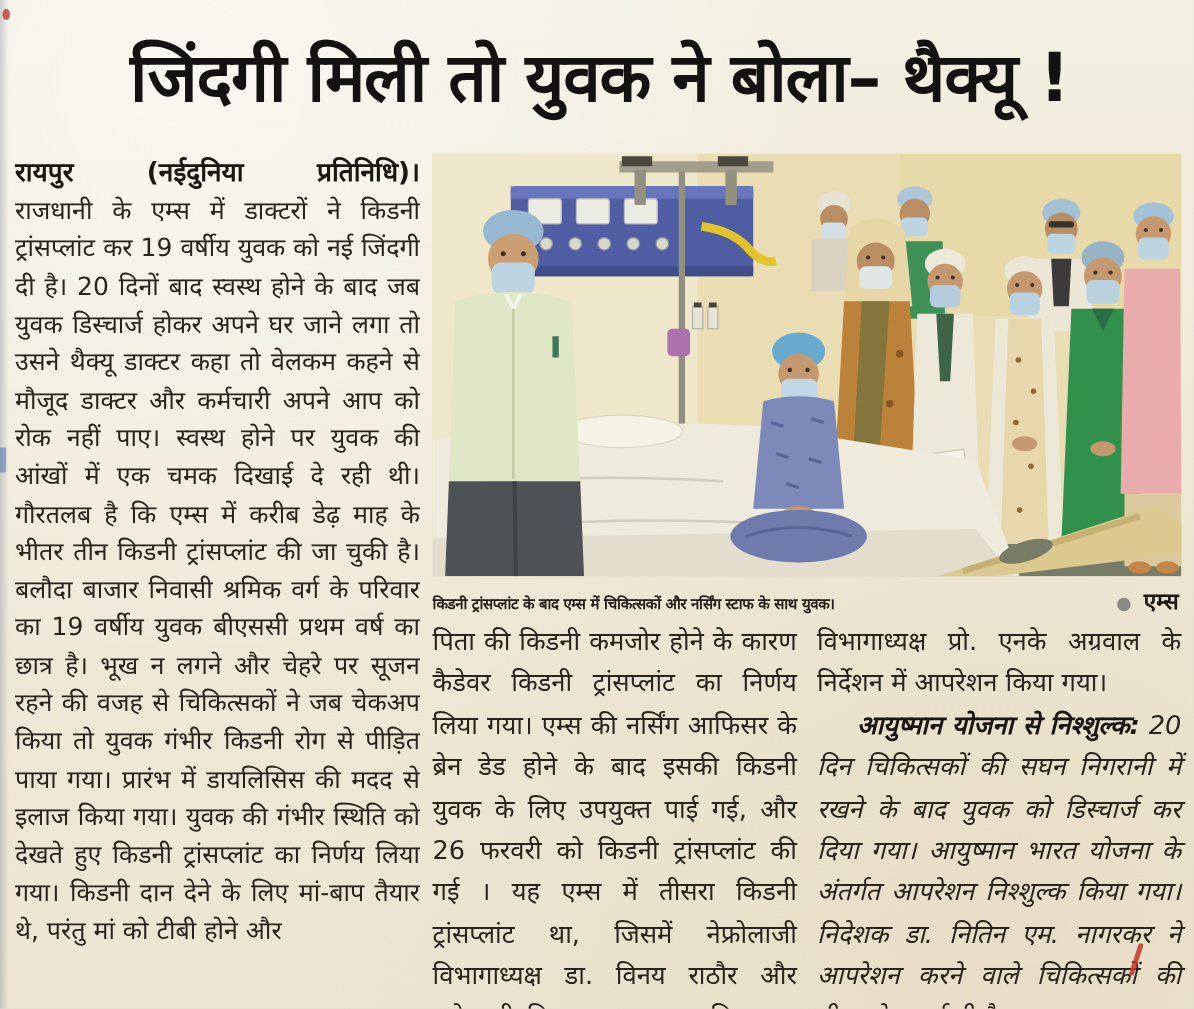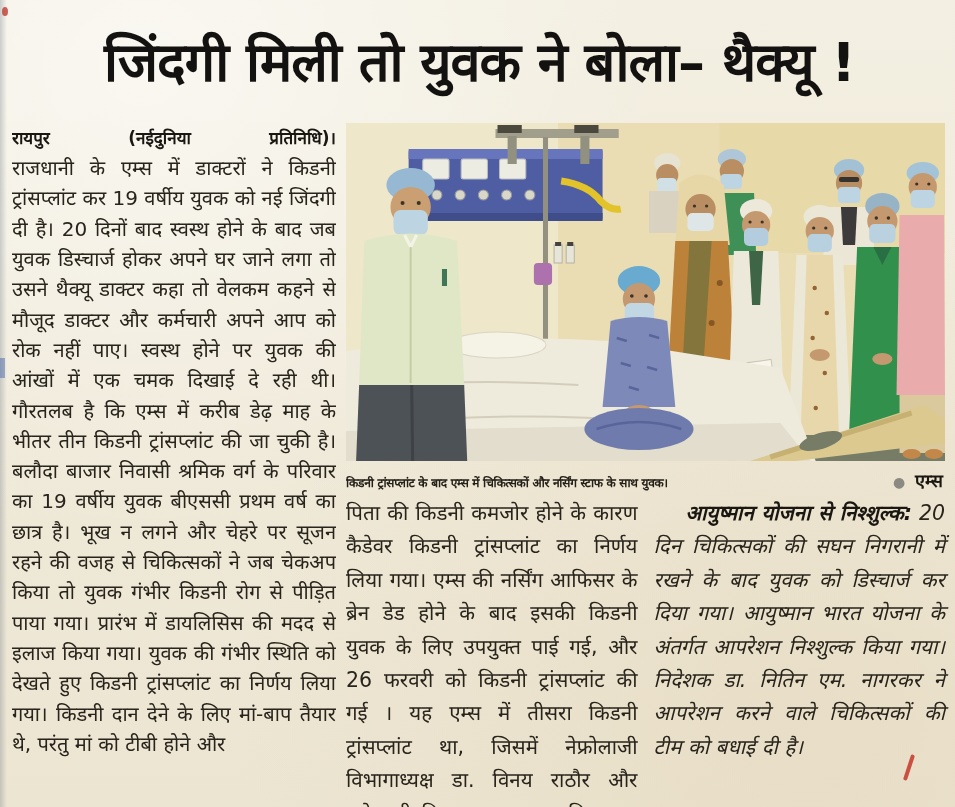--- a/index.html
+++ b/index.html
@@ -34,21 +34,21 @@
 
   .content {
     display:grid; grid-template-columns:324px 1fr;
     gap:10px; padding:4px 10px 0 12px;
   }
 
   .bodytext { margin:0; text-align:justify; color:#28241c; }
   .col1 { overflow:hidden; height:702px; }
   .col1 .bodytext { font-size:20px; line-height:30.3px; }
   .dateline {
-    display:block; font-weight:700; font-size:17px;
+    display:block; font-weight:700; font-size:21px;
     text-align:justify; text-align-last:justify; color:#1a1712;
   }
 
   .photo-figure { margin:0; }
   .photo-svg { display:block; width:100%; height:338px; background:#ece0ba; }
 
   .caption-row {
     display:flex; justify-content:space-between; align-items:baseline;
     padding:7px 2px 3px 0; white-space:nowrap; overflow:hidden;
   }
@@ -259,20 +259,21 @@
           <span class="credit-dot">●</span>
           <span class="credit-name">एम्स</span>
         </span>
       </div>
 
       <div class="two-cols">
         <div>
           <p class="bodytext">पिता की किडनी कमजोर होने के कारण कैडेवर किडनी ट्रांसप्लांट का निर्णय लिया गया। एम्स की नर्सिंग आफिसर के ब्रेन डेड होने के बाद इसकी किडनी युवक के लिए उपयुक्त पाई गई, और 26 फरवरी को किडनी ट्रांसप्लांट की गई । यह एम्स में तीसरा किडनी ट्रांसप्लांट था, जिसमें नेफ्रोलाजी विभागाध्यक्ष डा. विनय राठौर और यूरोलाजी विभागाध्यक्ष डा. अमित आर शर्मा के साथ एनेस्थिसियालाजी</p>
         </div>
         <div>
+          <p class="bodytext">विभागाध्यक्ष प्रो. एनके अग्रवाल के निर्देशन में आपरेशन किया गया।</p>
           <p class="bodytext para-indent">
             <b class="lead-bold">आयुष्मान योजना से निश्शुल्क:</b>
             <span>20 दिन चिकित्सकों की सघन निगरानी में रखने के बाद युवक को डिस्चार्ज कर दिया गया। आयुष्मान भारत योजना के अंतर्गत आपरेशन निश्शुल्क किया गया। निदेशक डा. नितिन एम. नागरकर ने आपरेशन करने वाले चिकित्सकों की टीम को बधाई दी है।</span>
           </p>
         </div>
       </div>
 
     </div>
   </div>
 

